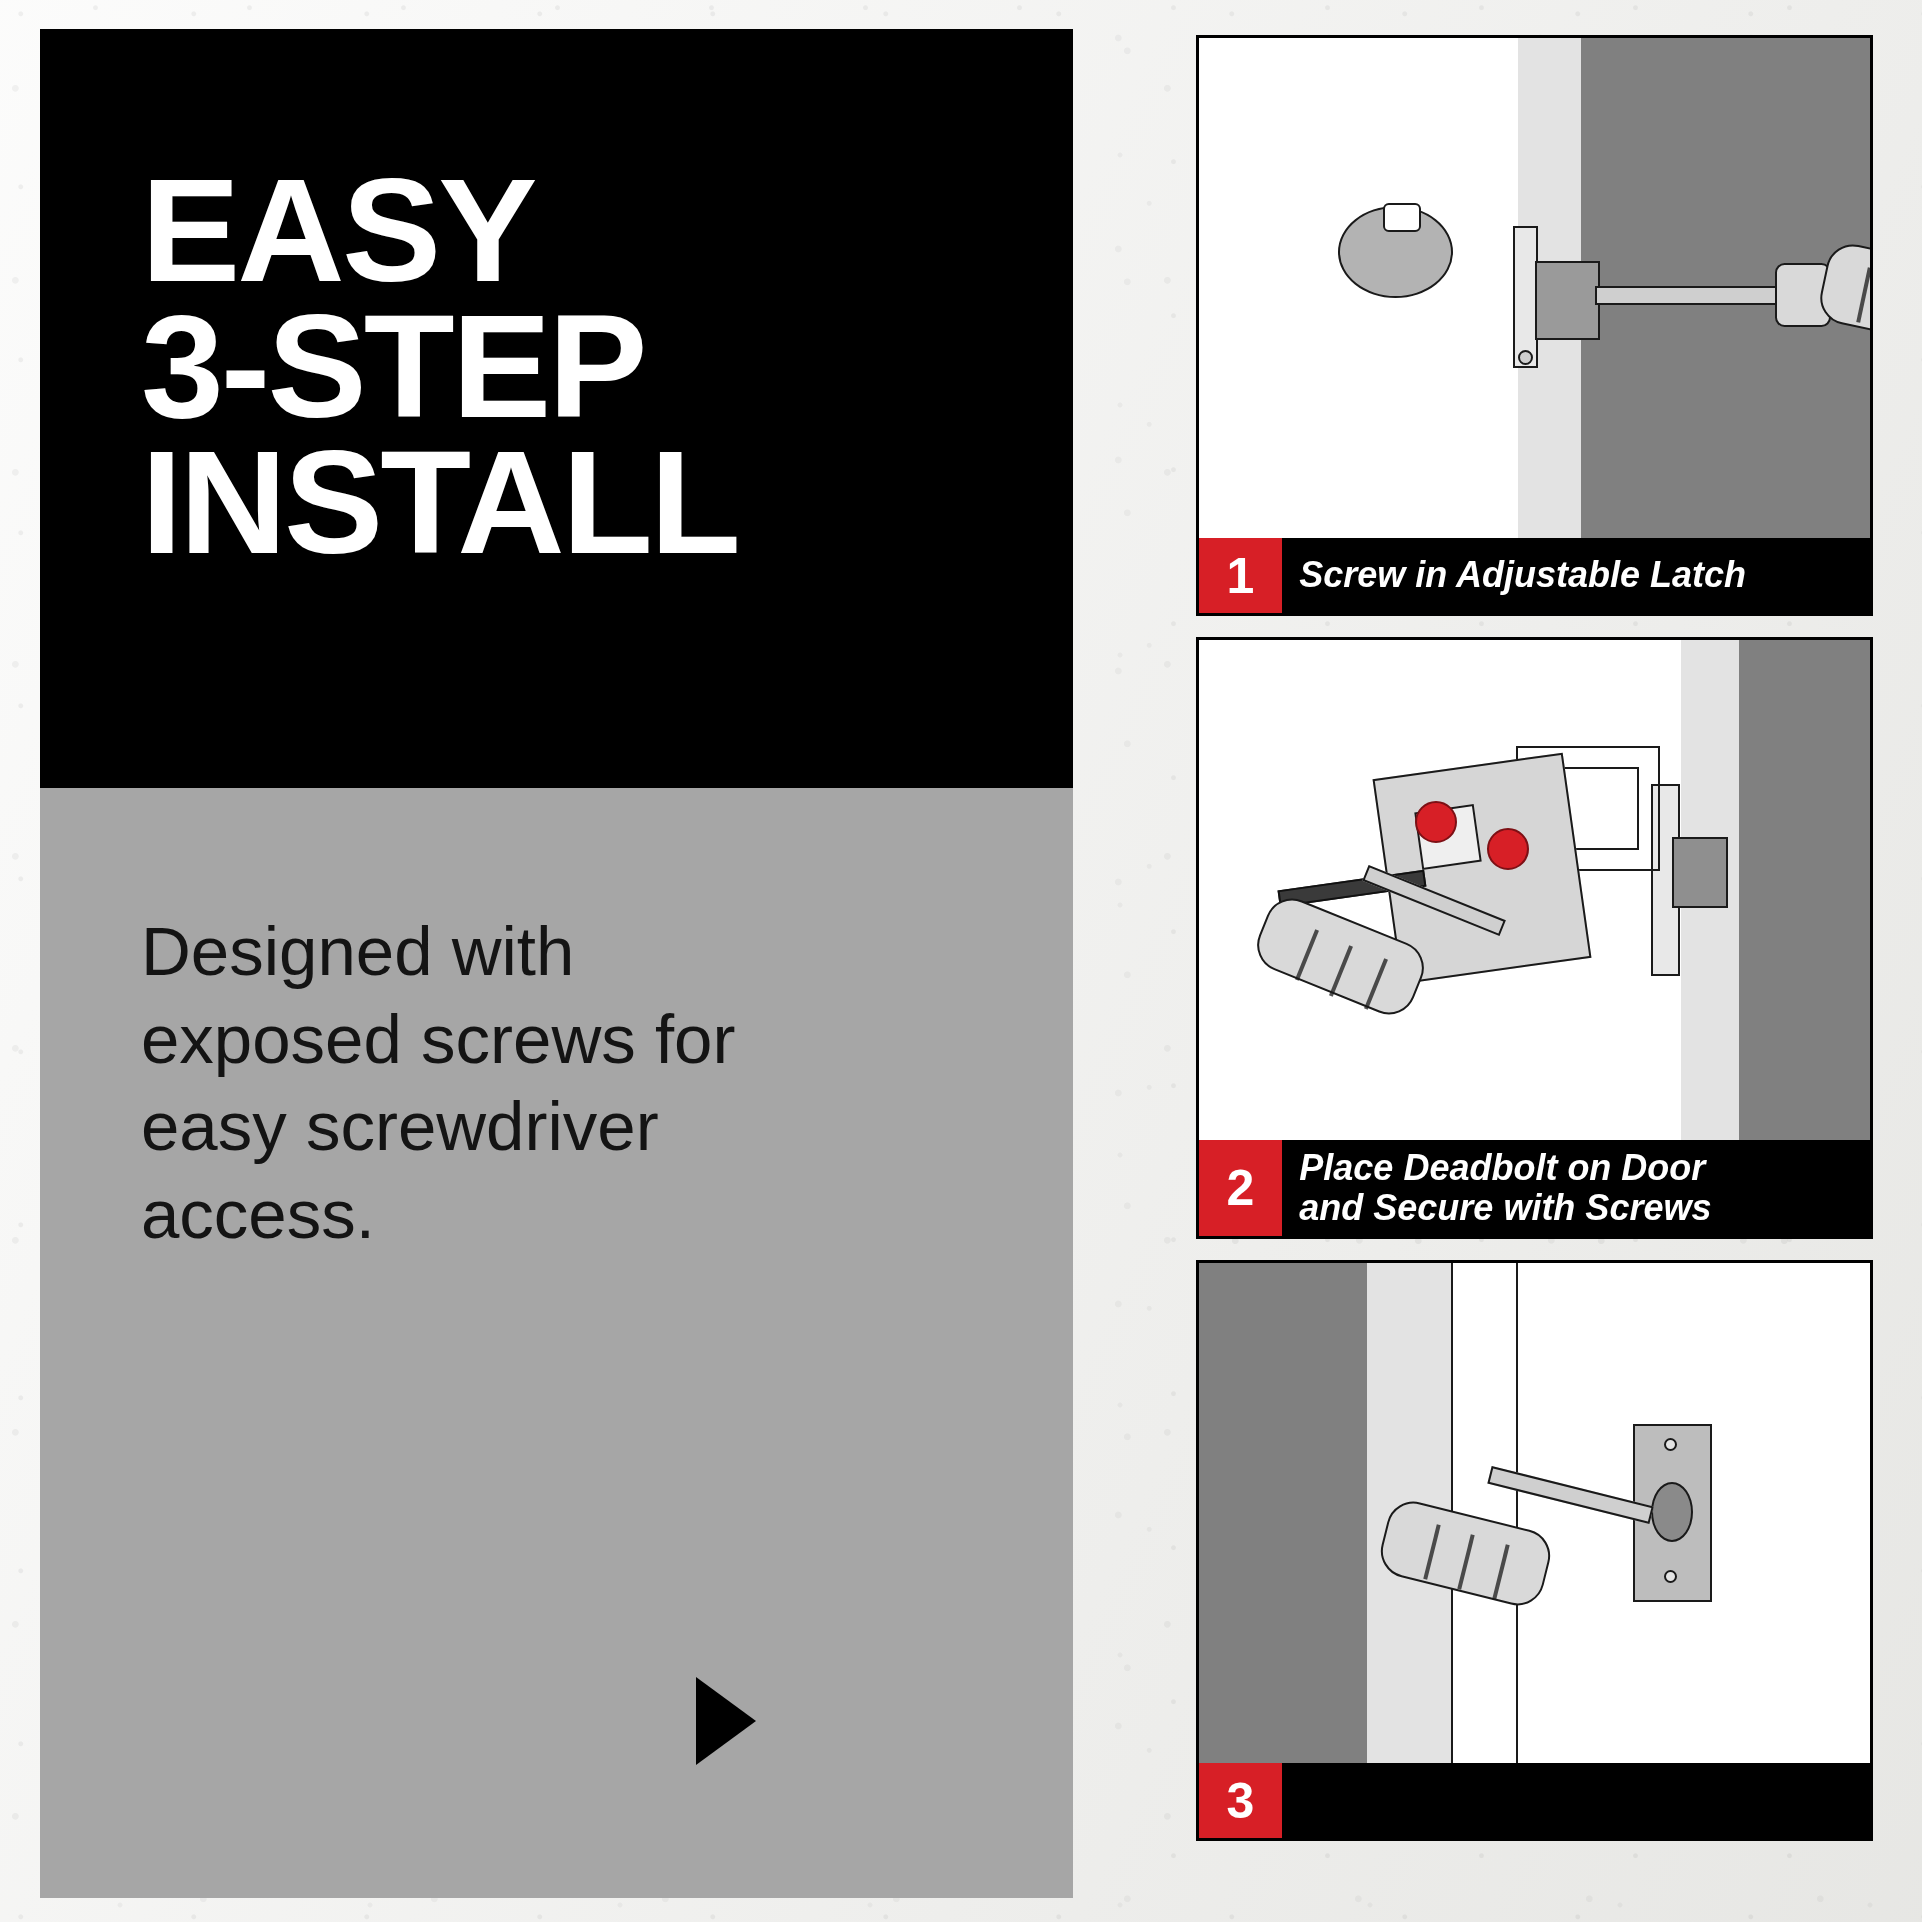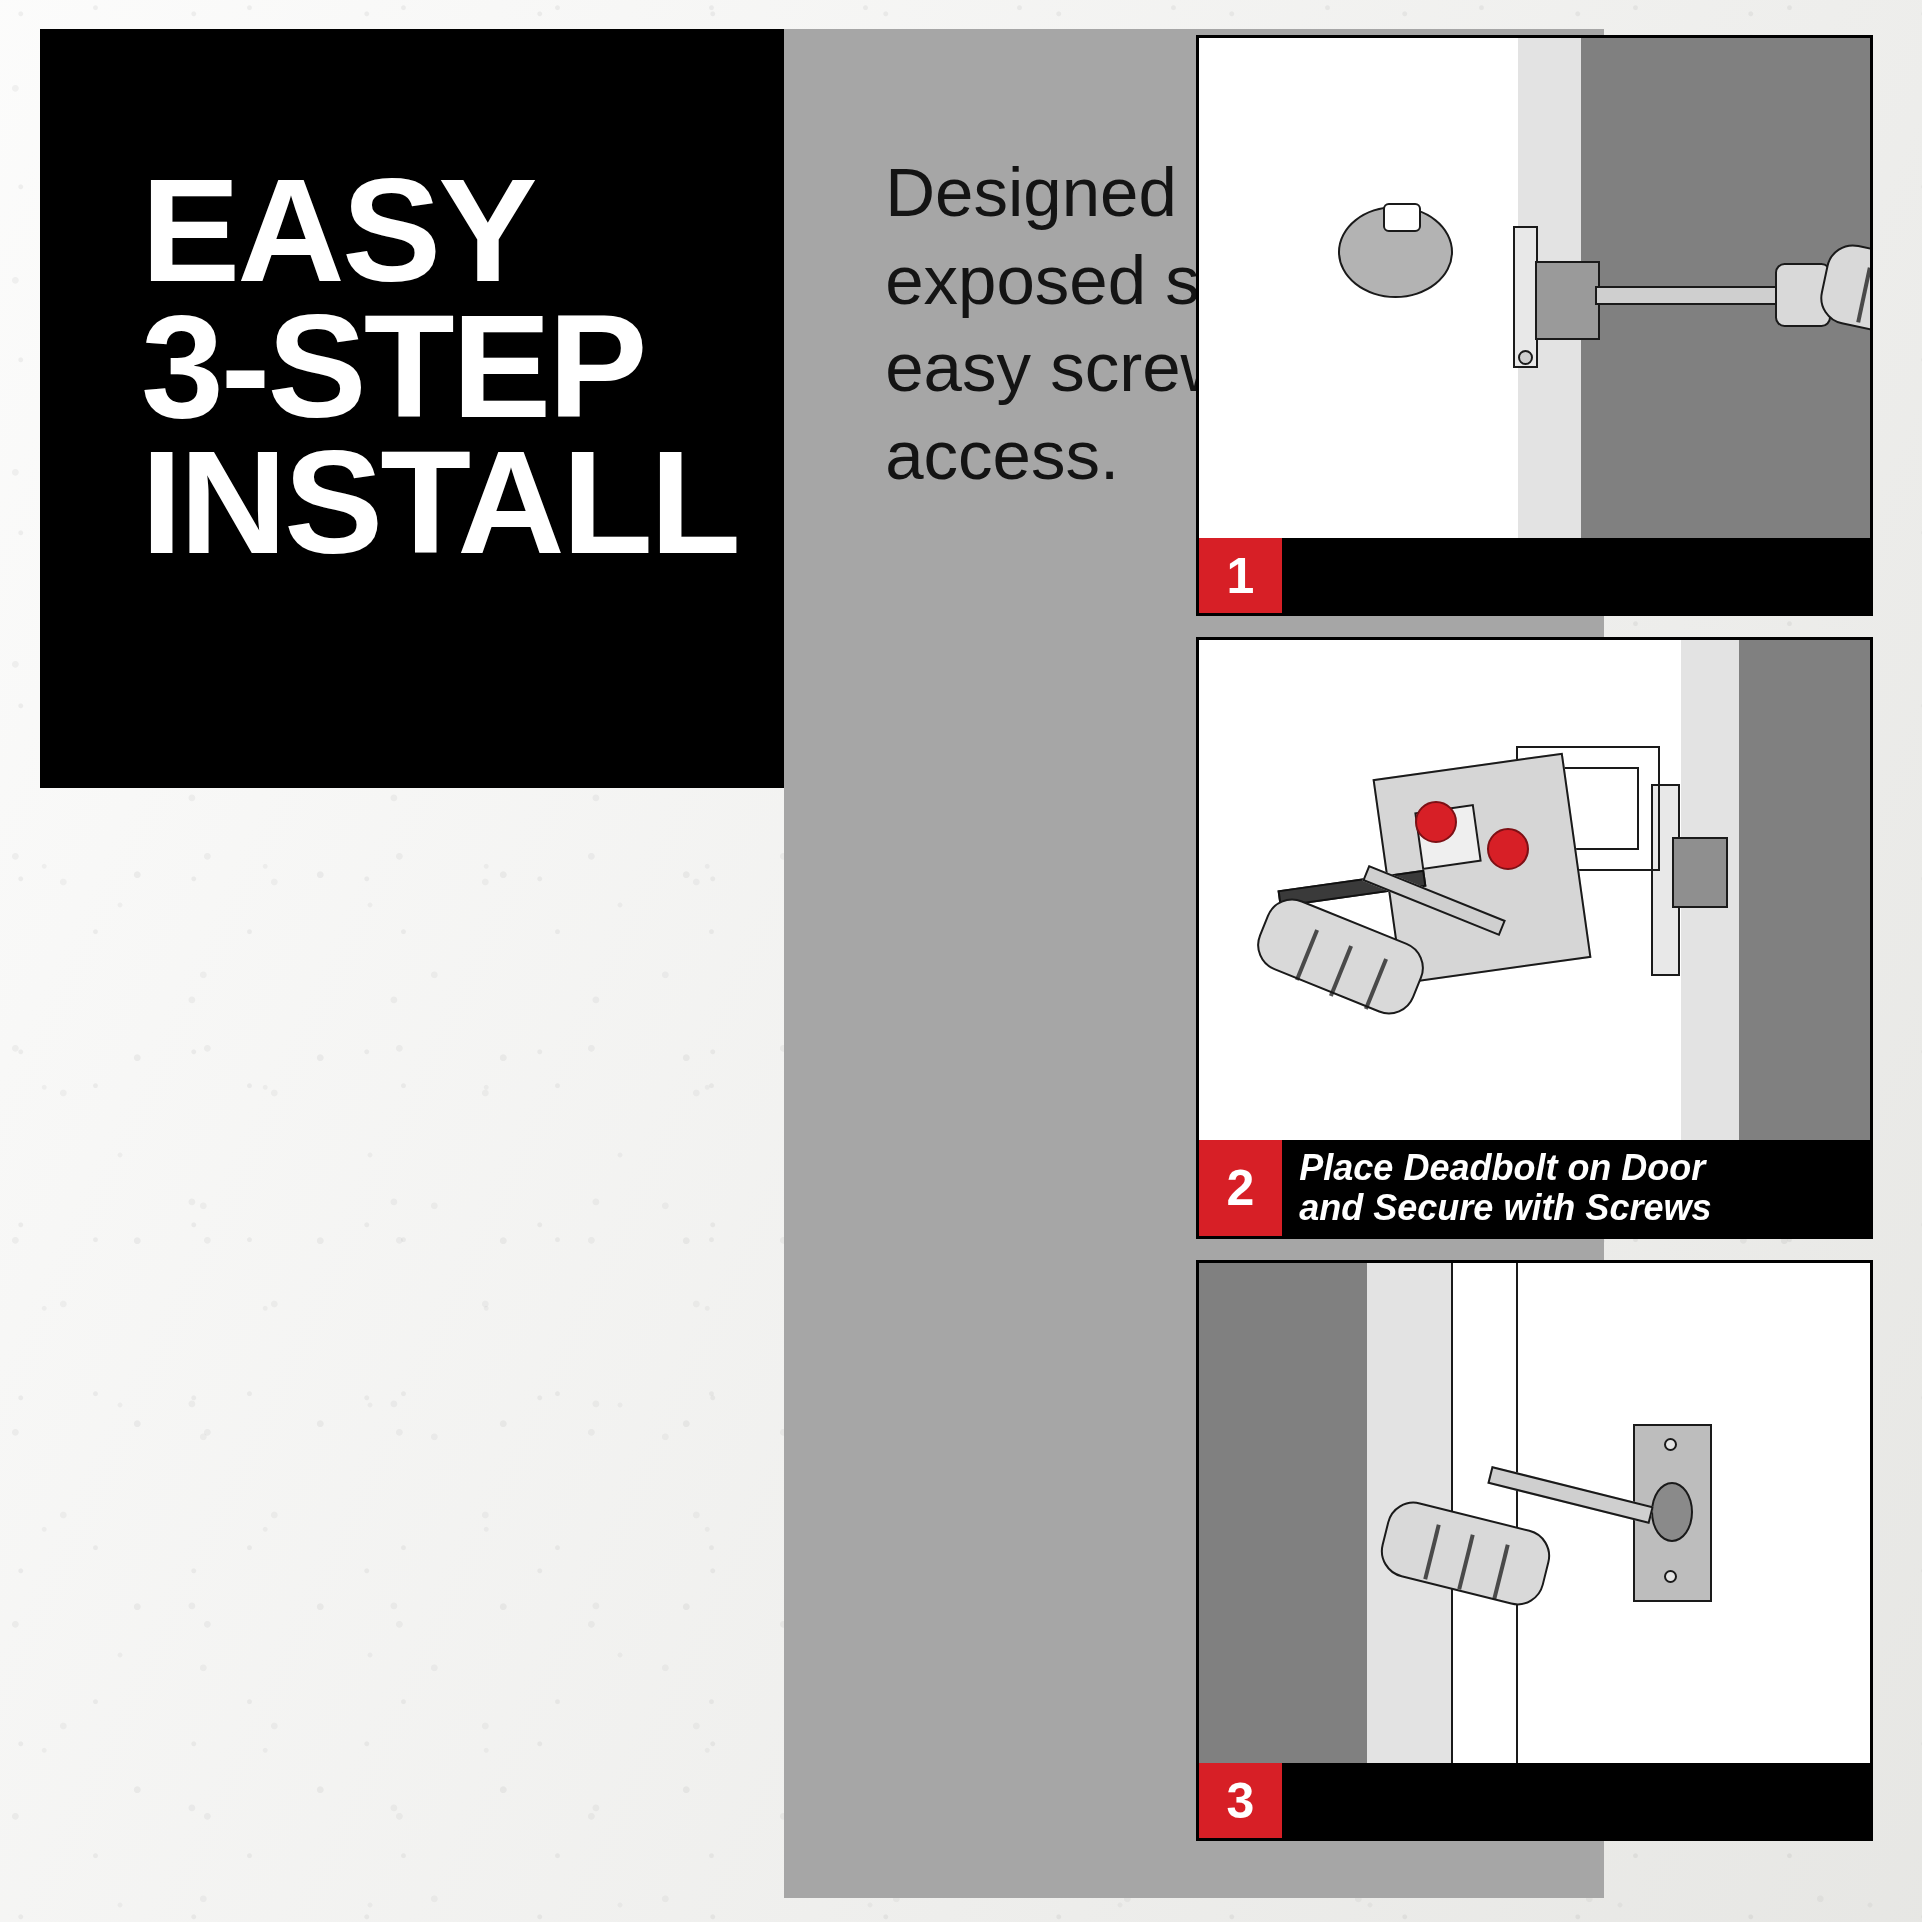--- a/index.html
+++ b/index.html
@@ -26,21 +26,21 @@
       radial-gradient(circle at 95% 95%, rgba(0,0,0,.045) 0 2.9px, transparent 3.8px),
       linear-gradient(115deg, rgba(255,255,255,.7), rgba(225,225,222,.7));
     background-size:
       173px 173px,211px 211px,154px 154px,231px 231px,
       192px 192px,250px 250px,183px 183px,221px 221px,202px 202px,
       100% 100%;
   }
   
   #left-panel{
     position:absolute;left:40px;top:29px;width:1033px;height:1869px;
-    display:flex;
+    display:flex;flex-direction:column;
   }
   #headline-block{
     background:#000;color:#fff;
     height:759px;
     padding:134px 58px 0 101px;
     box-sizing:border-box;
   }
   #headline{
     font-family:"Liberation Sans", sans-serif;
     font-weight:bold;
@@ -179,20 +179,21 @@
       <div class="outline" style="left:319px;top:312px;width:15.4px;height:15.4px;border-radius:50%;background:#cfcfcf;"></div>
 
       <div class="sd-shaft" style="left:396px;top:248px;width:192px;height:15.4px;"></div>
       <div class="sd-handle" style="left:576px;top:225px;width:52px;height:60px;border-radius:9.6px;"></div>
       <div class="sd-handle" style="left:623px;top:217px;width:154px;height:77px;transform:rotate(12deg);"></div>
       <div class="grip-line" style="left:663px;top:229px;width:3.8px;height:56px;transform:rotate(12deg);"></div>
 
     </div>
     <div class="step-caption-bar">
       <div class="step-number">1</div>
+      <div class="step-label">Screw in Adjustable Latch</div>
     </div>
   </article>
 
   <article class="step-card">
     <div class="step-art">
       <div class="dark-wall" style="left:538px;top:0;width:139px;height:500px;"></div>
       <div class="light-jamb" style="left:480px;top:0;width:60px;height:500px;"></div>
       <div class="door-face" style="left:0;top:0;width:482px;height:500px;"></div>
 
       <div class="outline" style="left:452px;top:144px;width:29px;height:192px;background:#e8e8e8;"></div>

